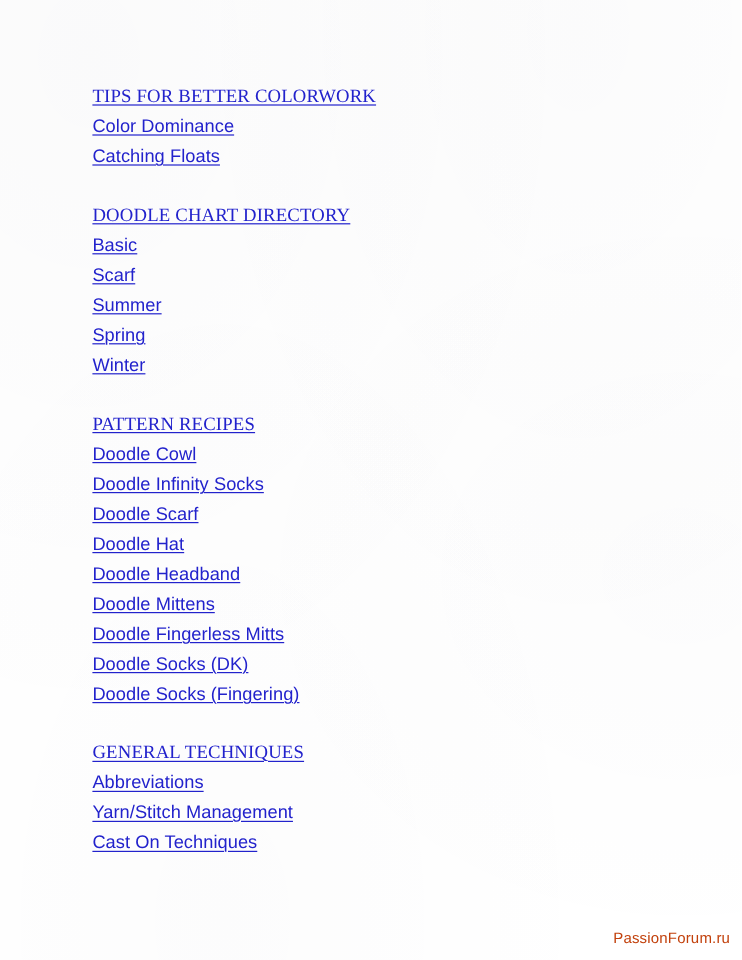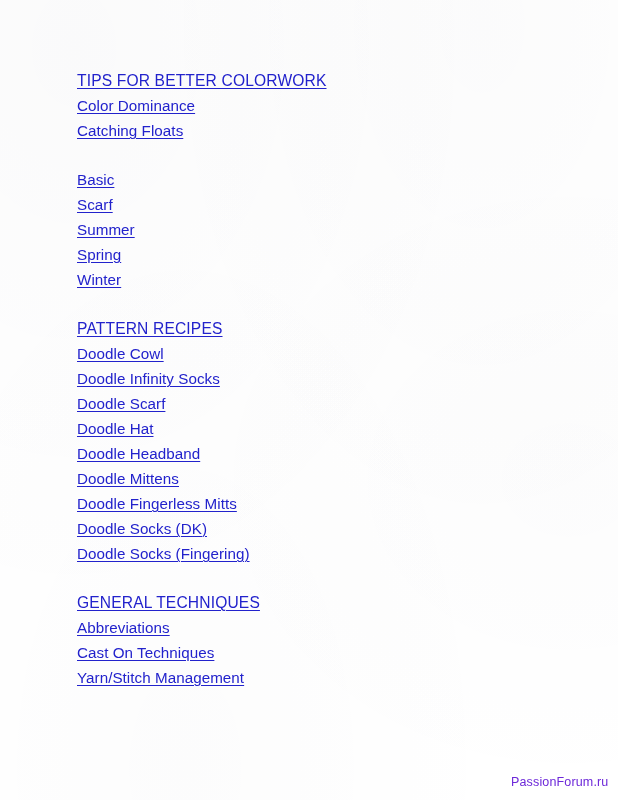--- a/index.html
+++ b/index.html
@@ -53,47 +53,49 @@
     text-decoration-thickness: 1px;
     text-underline-offset: 1.5px;
     white-space: nowrap;
     letter-spacing: 0.05px;
     cursor: pointer;
     width: fit-content;
   }
   .toc-link.heading {
     font-size: 15.6px;
     letter-spacing: 0.15px;
+    font-family: Liberation Serif, serif;
   }
   #watermark {
     position: absolute;
     left: 511px;
     top: 775px;
     font-size: 12.5px;
     line-height: 14px;
-    color: #6d28d9;
+    color: #c2410c;
     letter-spacing: 0.15px;
     white-space: nowrap;
     user-select: none;
   }
 </style>
 </head>
 <body>
 
 <div id="page">
 
   <div id="scan-noise"></div>
 
   <div id="toc">
       <div class="toc-section">
         <a class="toc-link heading">TIPS FOR BETTER COLORWORK</a>
         <a class="toc-link">Color Dominance</a>
         <a class="toc-link">Catching Floats</a>
       </div>
       <div class="toc-section">
+        <a class="toc-link heading">DOODLE CHART DIRECTORY</a>
         <a class="toc-link">Basic</a>
         <a class="toc-link">Scarf</a>
         <a class="toc-link">Summer</a>
         <a class="toc-link">Spring</a>
         <a class="toc-link">Winter</a>
       </div>
       <div class="toc-section">
         <a class="toc-link heading">PATTERN RECIPES</a>
         <a class="toc-link">Doodle Cowl</a>
         <a class="toc-link">Doodle Infinity Socks</a>
@@ -101,20 +103,20 @@
         <a class="toc-link">Doodle Hat</a>
         <a class="toc-link">Doodle Headband</a>
         <a class="toc-link">Doodle Mittens</a>
         <a class="toc-link">Doodle Fingerless Mitts</a>
         <a class="toc-link">Doodle Socks (DK)</a>
         <a class="toc-link">Doodle Socks (Fingering)</a>
       </div>
       <div class="toc-section tight">
         <a class="toc-link heading">GENERAL TECHNIQUES</a>
         <a class="toc-link">Abbreviations</a>
+        <a class="toc-link">Yarn/Stitch Management</a>
         <a class="toc-link">Cast On Techniques</a>
-        <a class="toc-link">Yarn/Stitch Management</a>
       </div>
     </div>
 
   <div id="watermark">PassionForum.ru</div>
 
 </div>
 
 </body></html>

